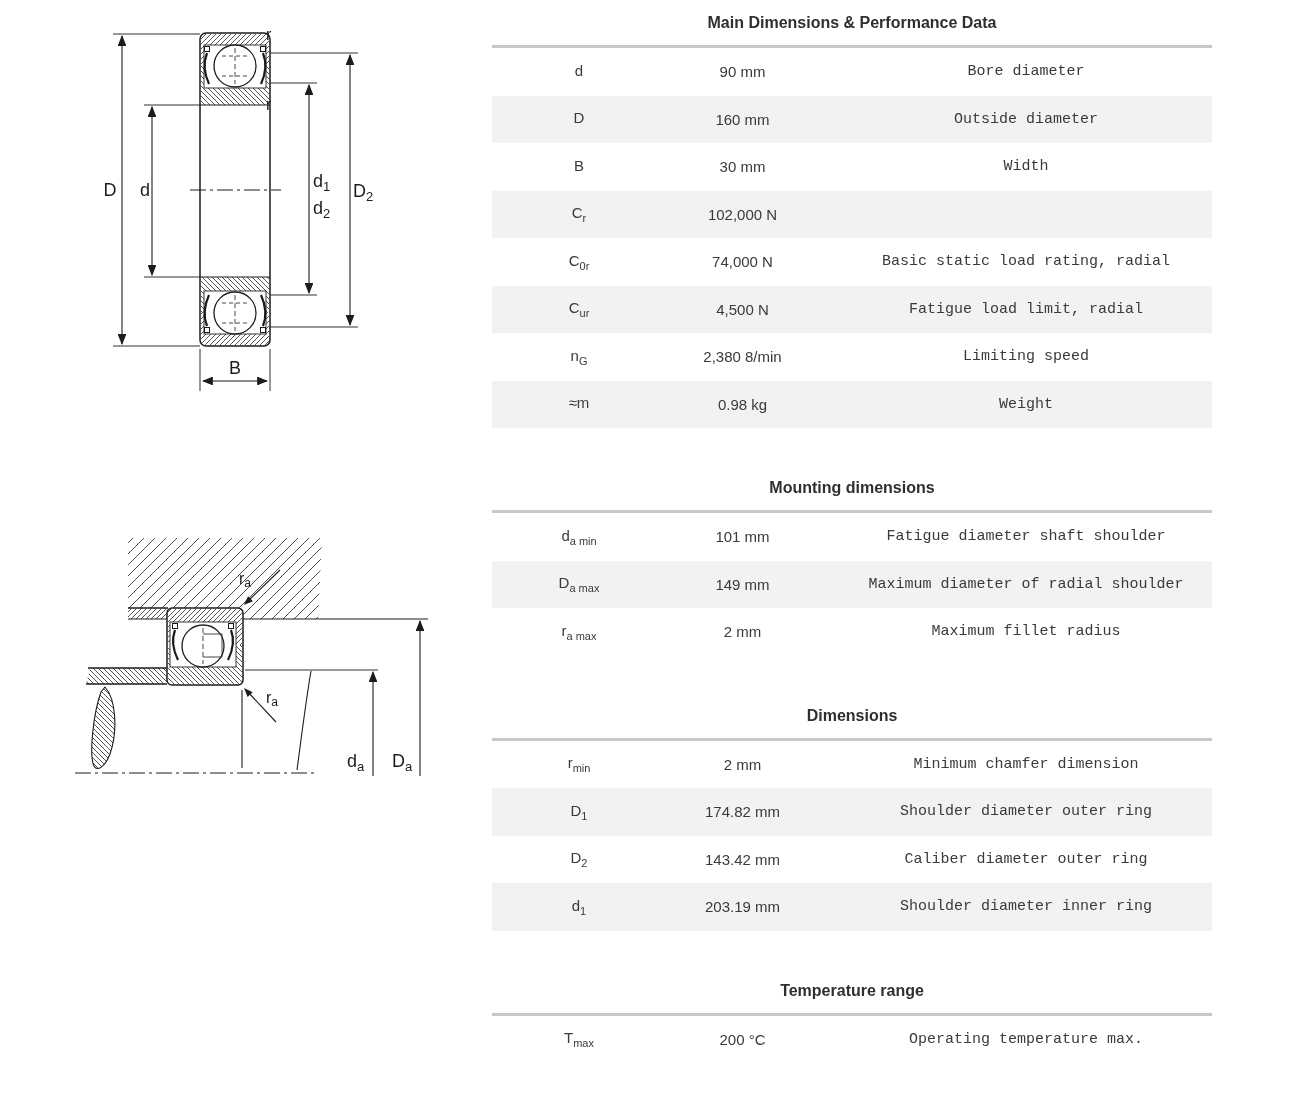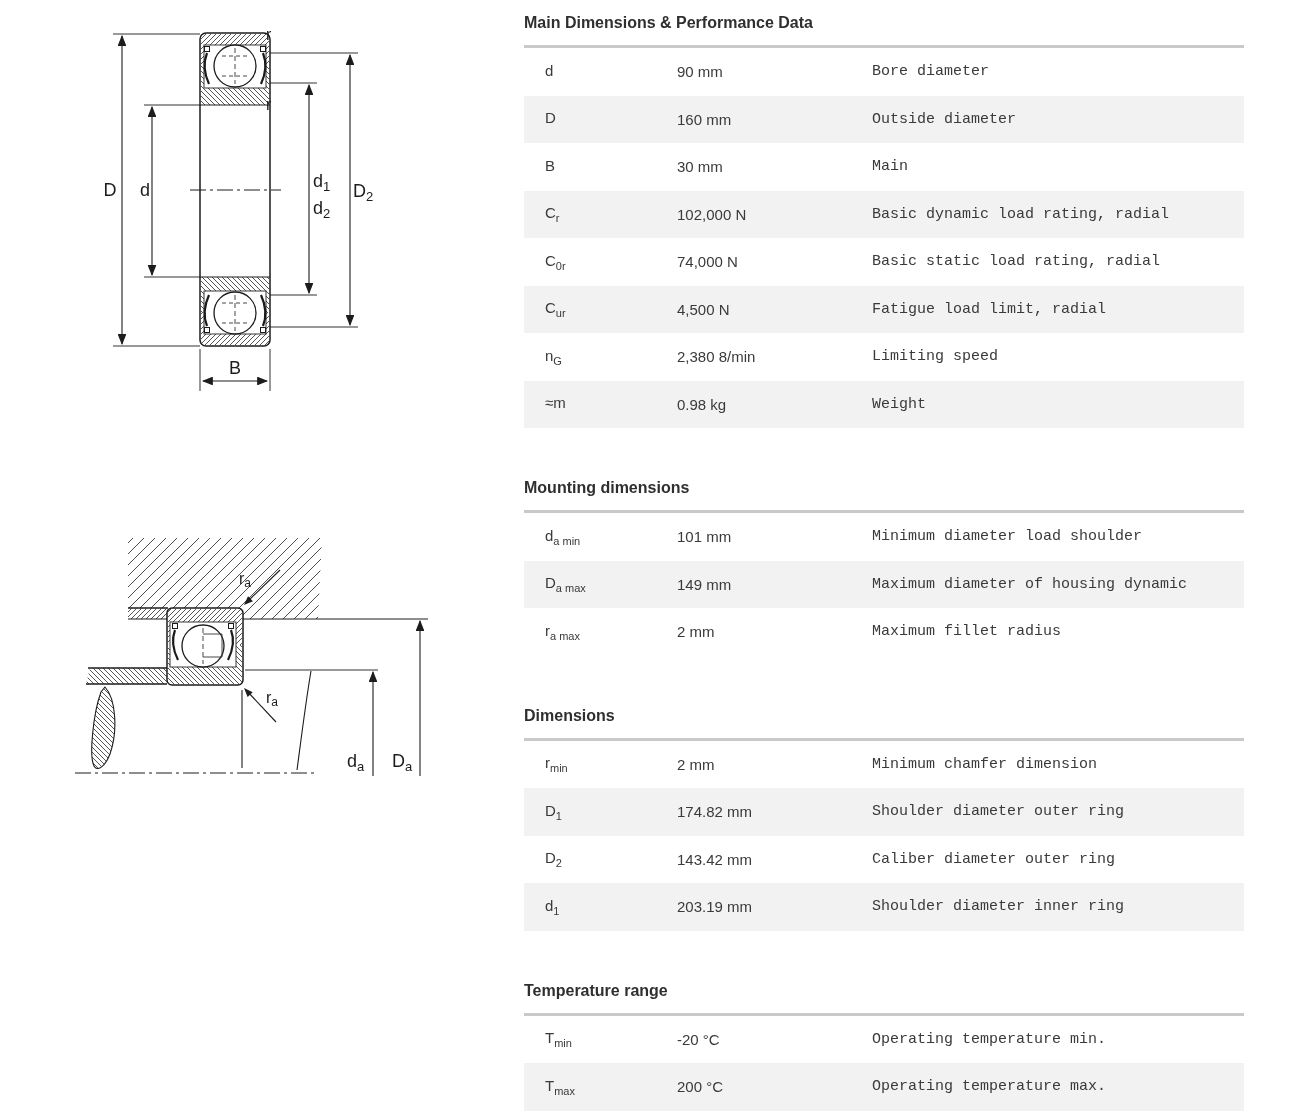--- a/index.html
+++ b/index.html
@@ -4,21 +4,21 @@
 <style>
   html,body{margin:0;padding:0;}
   body{
     width:1305px;height:1118px;position:relative;background:#ffffff;
     font-family:"Liberation Sans",sans-serif;overflow:hidden;
   }
   .drawing{position:absolute;}
   #front-view{left:60px;top:0;width:420px;height:400px;}
   #mounting-view{left:60px;top:500px;width:420px;height:310px;}
   svg text{font-family:"Liberation Sans",sans-serif;fill:#1c1c1c;}
-  .col{position:absolute;left:524px;top:13px;width:720px;}
+  .col{position:absolute;left:492px;top:13px;width:720px;text-align:center;}
   section{margin:0;}
   section + section{margin-top:50px;}
   .ttl{font-size:16px;font-weight:bold;color:#2f2f2f;margin:0;line-height:19px;}
   .sep{height:3px;background:#c9c9c9;margin-top:13px;}
   .row{display:flex;align-items:center;height:47.5px;padding-left:21px;
        font-size:15px;color:#3a3a3a;}
   .rows .row:nth-child(even){background:#f2f2f2;}
   .c1{width:132px;flex:none;}
   .c2{width:195px;flex:none;}
   .c3{flex:1;font-family:Liberation Mono, monospace;}
@@ -183,26 +183,25 @@
         <div class="c3">Bore diameter</div>
       </div>
       <div class="row">
         <div class="c1"><span>D</span><sub></sub></div>
         <div class="c2">160 mm</div>
         <div class="c3">Outside diameter</div>
       </div>
       <div class="row">
         <div class="c1"><span>B</span><sub></sub></div>
         <div class="c2">30 mm</div>
-        <div class="c3">Main</div>
+        <div class="c3">Width</div>
       </div>
       <div class="row">
         <div class="c1"><span>C</span><sub>r</sub></div>
         <div class="c2">102,000 N</div>
-        <div class="c3">Basic dynamic load rating, radial</div>
       </div>
       <div class="row">
         <div class="c1"><span>C</span><sub>0r</sub></div>
         <div class="c2">74,000 N</div>
         <div class="c3">Basic static load rating, radial</div>
       </div>
       <div class="row">
         <div class="c1"><span>C</span><sub>ur</sub></div>
         <div class="c2">4,500 N</div>
         <div class="c3">Fatigue load limit, radial</div>
@@ -220,26 +219,26 @@
     </div>
   </section>
 
   <section>
     <h2 class="ttl">Mounting dimensions</h2>
     <div class="sep"></div>
     <div class="rows">
       <div class="row">
         <div class="c1"><span>d</span><sub>a min</sub></div>
         <div class="c2">101 mm</div>
-        <div class="c3">Minimum diameter load shoulder</div>
+        <div class="c3">Fatigue diameter shaft shoulder</div>
       </div>
       <div class="row">
         <div class="c1"><span>D</span><sub>a max</sub></div>
         <div class="c2">149 mm</div>
-        <div class="c3">Maximum diameter of housing dynamic</div>
+        <div class="c3">Maximum diameter of radial shoulder</div>
       </div>
       <div class="row">
         <div class="c1"><span>r</span><sub>a max</sub></div>
         <div class="c2">2 mm</div>
         <div class="c3">Maximum fillet radius</div>
       </div>
     </div>
   </section>
 
   <section>
@@ -267,25 +266,20 @@
         <div class="c3">Shoulder diameter inner ring</div>
       </div>
     </div>
   </section>
 
   <section>
     <h2 class="ttl">Temperature range</h2>
     <div class="sep"></div>
     <div class="rows">
       <div class="row">
-        <div class="c1"><span>T</span><sub>min</sub></div>
-        <div class="c2">-20 °C</div>
-        <div class="c3">Operating temperature min.</div>
-      </div>
-      <div class="row">
         <div class="c1"><span>T</span><sub>max</sub></div>
         <div class="c2">200 °C</div>
         <div class="c3">Operating temperature max.</div>
       </div>
     </div>
   </section>
 
 </div>
 
 </body></html>

